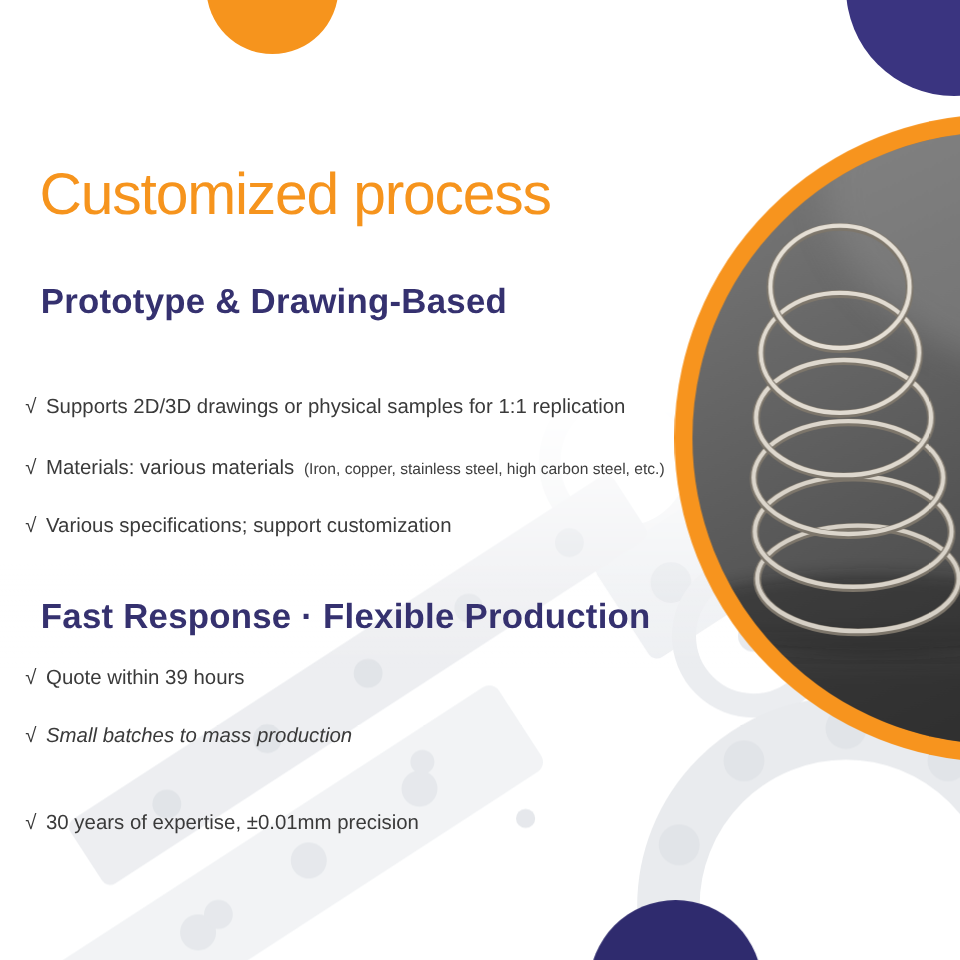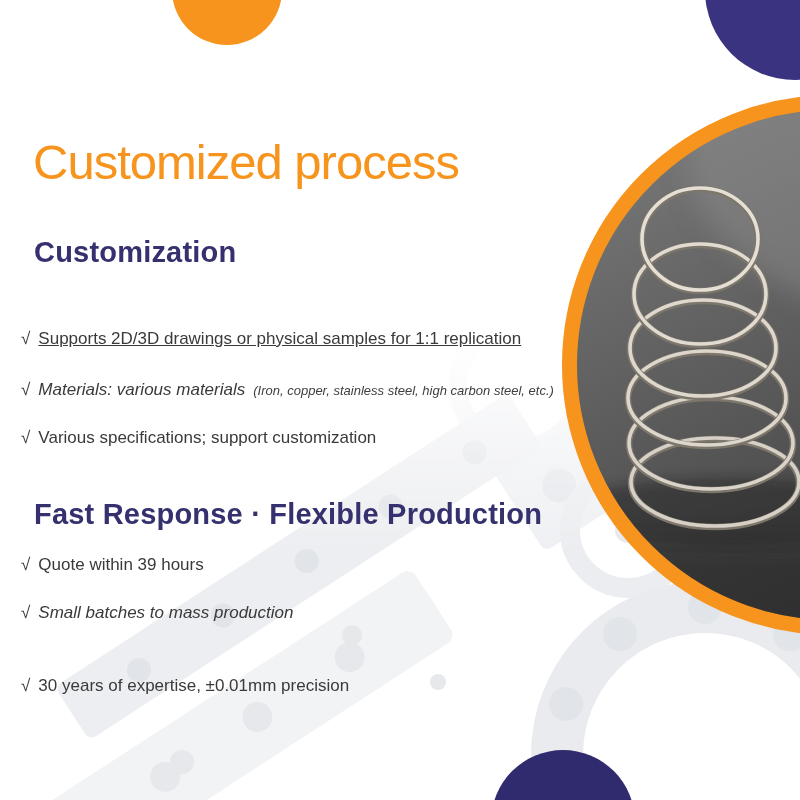--- a/index.html
+++ b/index.html
@@ -52,21 +52,21 @@
   }
   #section1-heading{top:236px;}
   #section2-heading{top:498px;text-align:right;}
 
   .bullet-row{
     position:absolute;left:21px;z-index:5;white-space:nowrap;
     color:#3A3A3A;font-size:17px;line-height:22px;
   }
   .bullet-row .mark{margin-right:8px;display:inline-block;}
   .bullet-row .note{font-size:13px;margin-left:8px;color:#3E3E3E;}
-  #b10{top:328px;text-decoration:underline;} #b11{top:379px;font-style:italic;} #b12{top:427px;}
+  #b10{top:328px;} #b11{top:379px;} #b12{top:427px;}
   #b20{top:554px;} #b21{top:602px;font-style:italic;} #b22{top:675px;}
 </style>
 </head>
 <body>
 
 <svg id="watermark" class="layer" width="800" height="470" viewBox="0 0 800 470" aria-hidden="true">
   <g opacity="0.5">
     <circle cx="520" cy="55" r="62" fill="none" stroke="#e2e5e9" stroke-width="18"></circle>
     <g transform="rotate(-33 610 120)">
       <rect x="500" y="75" width="210" height="95" rx="8" fill="#dde0e6"></rect>
@@ -136,21 +136,21 @@
       <ellipse cx="123" cy="184" rx="66" ry="50" stroke="#e1dbd1" stroke-width="3.6"></ellipse>
       <ellipse cx="123" cy="130" rx="58" ry="51" stroke="#7d766b" stroke-width="6.5"></ellipse>
       <ellipse cx="123" cy="129" rx="58" ry="51" stroke="#e5dfd5" stroke-width="3.6"></ellipse>
     </g>
   </svg>
 </div>
 
 <div id="main-title" class="layer">Customized process</div>
 
 <div id="section1-heading" class="layer section-heading">
-  <div>Customization</div>
+  <div>Prototype &amp; Drawing-Based</div>
 </div>
 
 <div id="b10" class="bullet-row">
   <span class="mark">√</span><span>Supports 2D/3D drawings or physical samples for 1:1 replication</span>
 </div>
 <div id="b11" class="bullet-row">
   <span class="mark">√</span><span>Materials: various materials</span><span class="note">(Iron, copper, stainless steel, high carbon steel, etc.)</span>
 </div>
 <div id="b12" class="bullet-row">
   <span class="mark">√</span><span>Various specifications; support customization</span>

